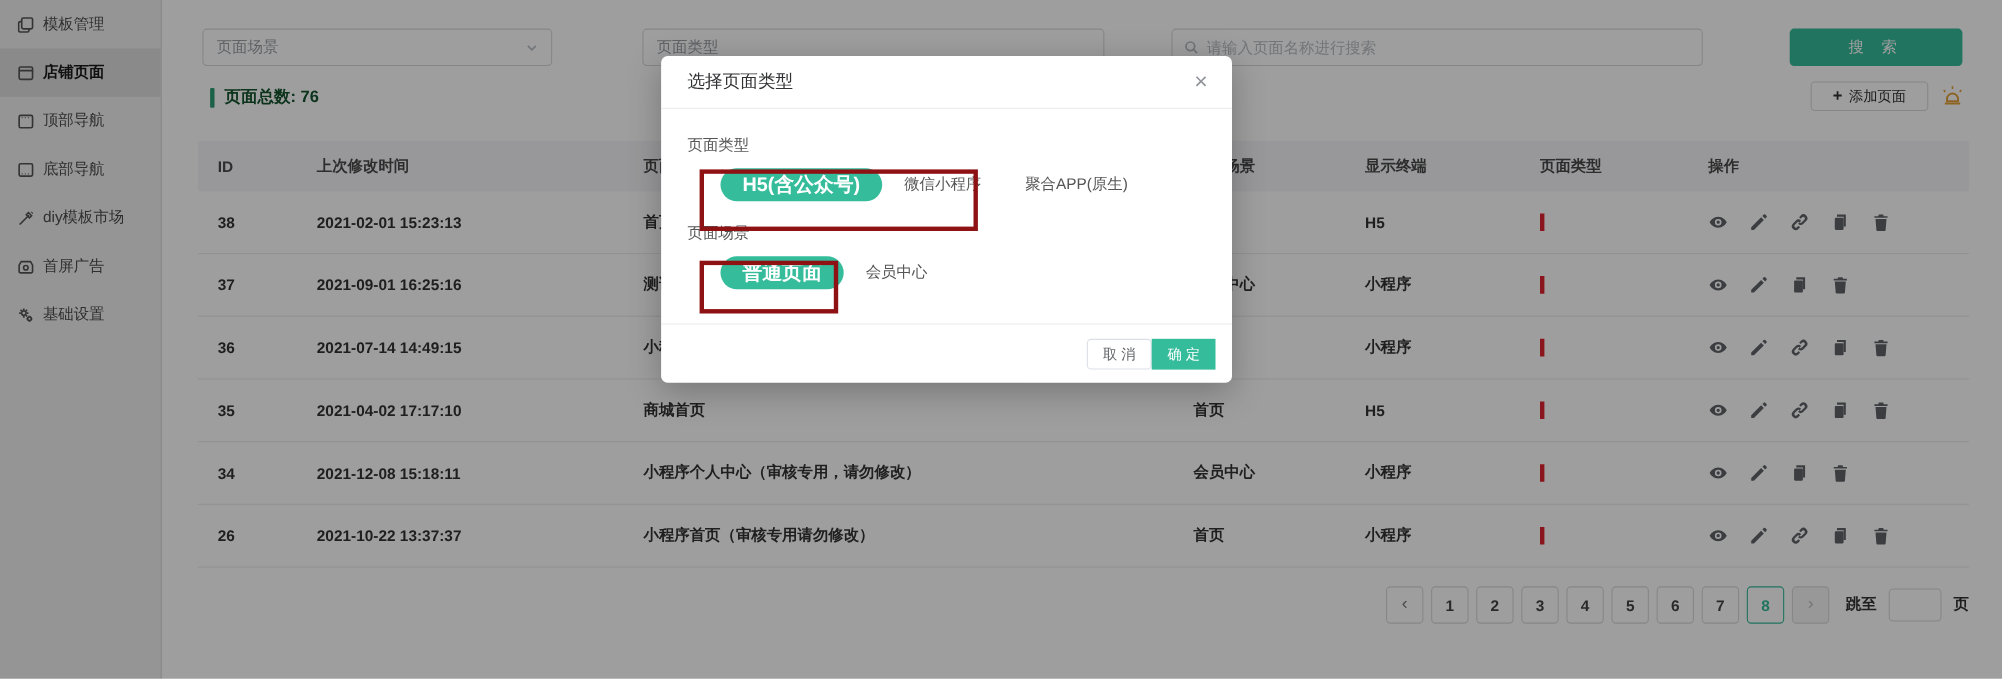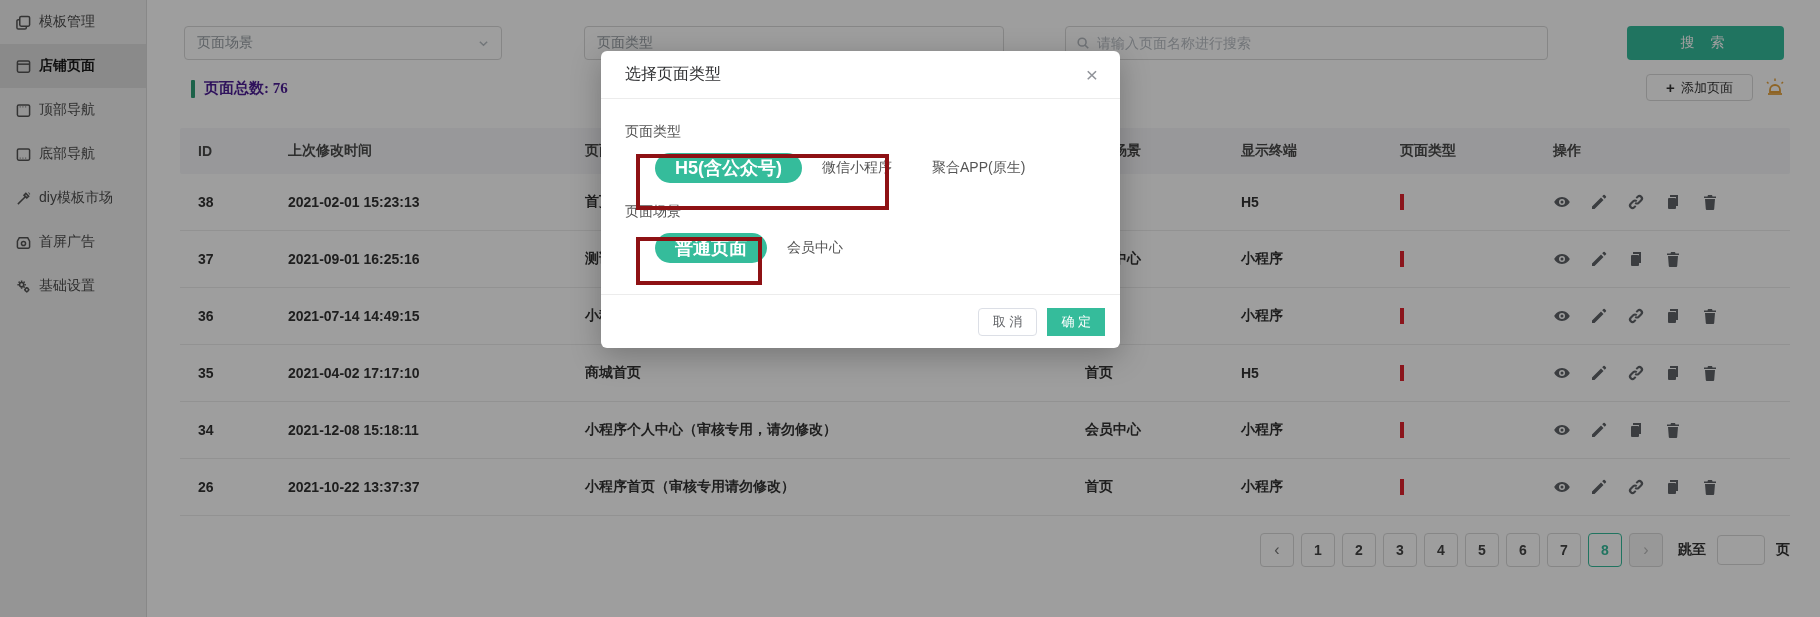--- a/index.html
+++ b/index.html
@@ -30,21 +30,21 @@
   .search-box svg { width:14px; height:14px; stroke:#b6bbc1; fill:none; stroke-width:1.8; flex:none; }
   .search-box input { border:none; outline:none; flex:1; font-size:14px; color:#8b5cf6;
     font-family:inherit; background:transparent; }
   .search-box input::placeholder { color:#b9bec4; }
 
   .btn-search { position:absolute; top:26px; left:1480px; width:157px; height:34px;
     background:#35BC9B; color:#fff; border:none; border-radius:4px; font-size:14px;
     letter-spacing:6px; cursor:pointer; font-family:inherit; }
 
   .summary { position:absolute; left:44px; top:79px; display:flex; align-items:center; gap:9px;
-    font-size:15px; font-weight:bold; color:#4c1d95;font-family:Liberation Serif, serif; }
+    font-size:15px; font-weight:bold; color:#14532d; }
   .summary .bar { width:4px; height:18px; background:#2E9E77; border-radius:1px; }
 
   .btn-add { position:absolute; left:1499px; top:74px; width:107px; height:27px;
     background:#fff; border:1px solid #d9d9d9; border-radius:4px; font-size:13px;
     color:#333; cursor:pointer; display:flex; align-items:center; justify-content:center;
     gap:6px; font-family:inherit; }
   .btn-add .plus { font-size:15px; font-weight:bold; line-height:1; }
   .alarm { position:absolute; left:1616px; top:75px; width:24px; height:24px; cursor:pointer; }
   .alarm svg { width:24px; height:24px; stroke:#E6A23C; fill:none; stroke-width:1.8; }
 
@@ -89,21 +89,21 @@
   .modal-close { font-size:21px; color:#909399; cursor:pointer; line-height:1; }
   .modal-body { padding:24px 24px 0 24px; }
   .m-label { font-size:14px; color:#555; margin-bottom:12px; }
   .opt-row { display:flex; align-items:center; padding-left:30px; margin-bottom:20px; }
   .pill { height:30px; border-radius:15px; background:#35BC9B; color:#fff; font-size:18px;
     font-weight:bold; display:inline-flex; align-items:center; padding:0 20px; cursor:pointer; }
   .opt-text { font-size:14px; color:#555; margin-left:20px; cursor:pointer; }
   .opt-text.far { margin-left:40px; }
   .modal-foot { position:absolute; left:0; right:0; bottom:0; height:54px;
     border-top:1px solid #ececec; display:flex; align-items:center; justify-content:flex-end;
-    gap:10px; padding:0 15px; }
+    padding:0 15px; }
   .btn-cancel { height:28px; padding:0 14px; background:#fff; border:1px solid #dcdfe6;
     border-radius:4px; font-size:13px; color:#606266; cursor:pointer; font-family:inherit; }
   .btn-ok { height:28px; padding:0 14px; background:#35BC9B; border:none; border-radius:0;
     font-size:13px; color:#fff; cursor:pointer; font-family:inherit; }
 
   .anno { position:absolute; border:4px solid #8E1114; z-index:60; pointer-events:none; }
   .anno-1 { left:636px; top:154px; width:253px; height:56px; }
   .anno-2 { left:636px; top:237px; width:126px; height:48px; }
 </style>
 </head>

